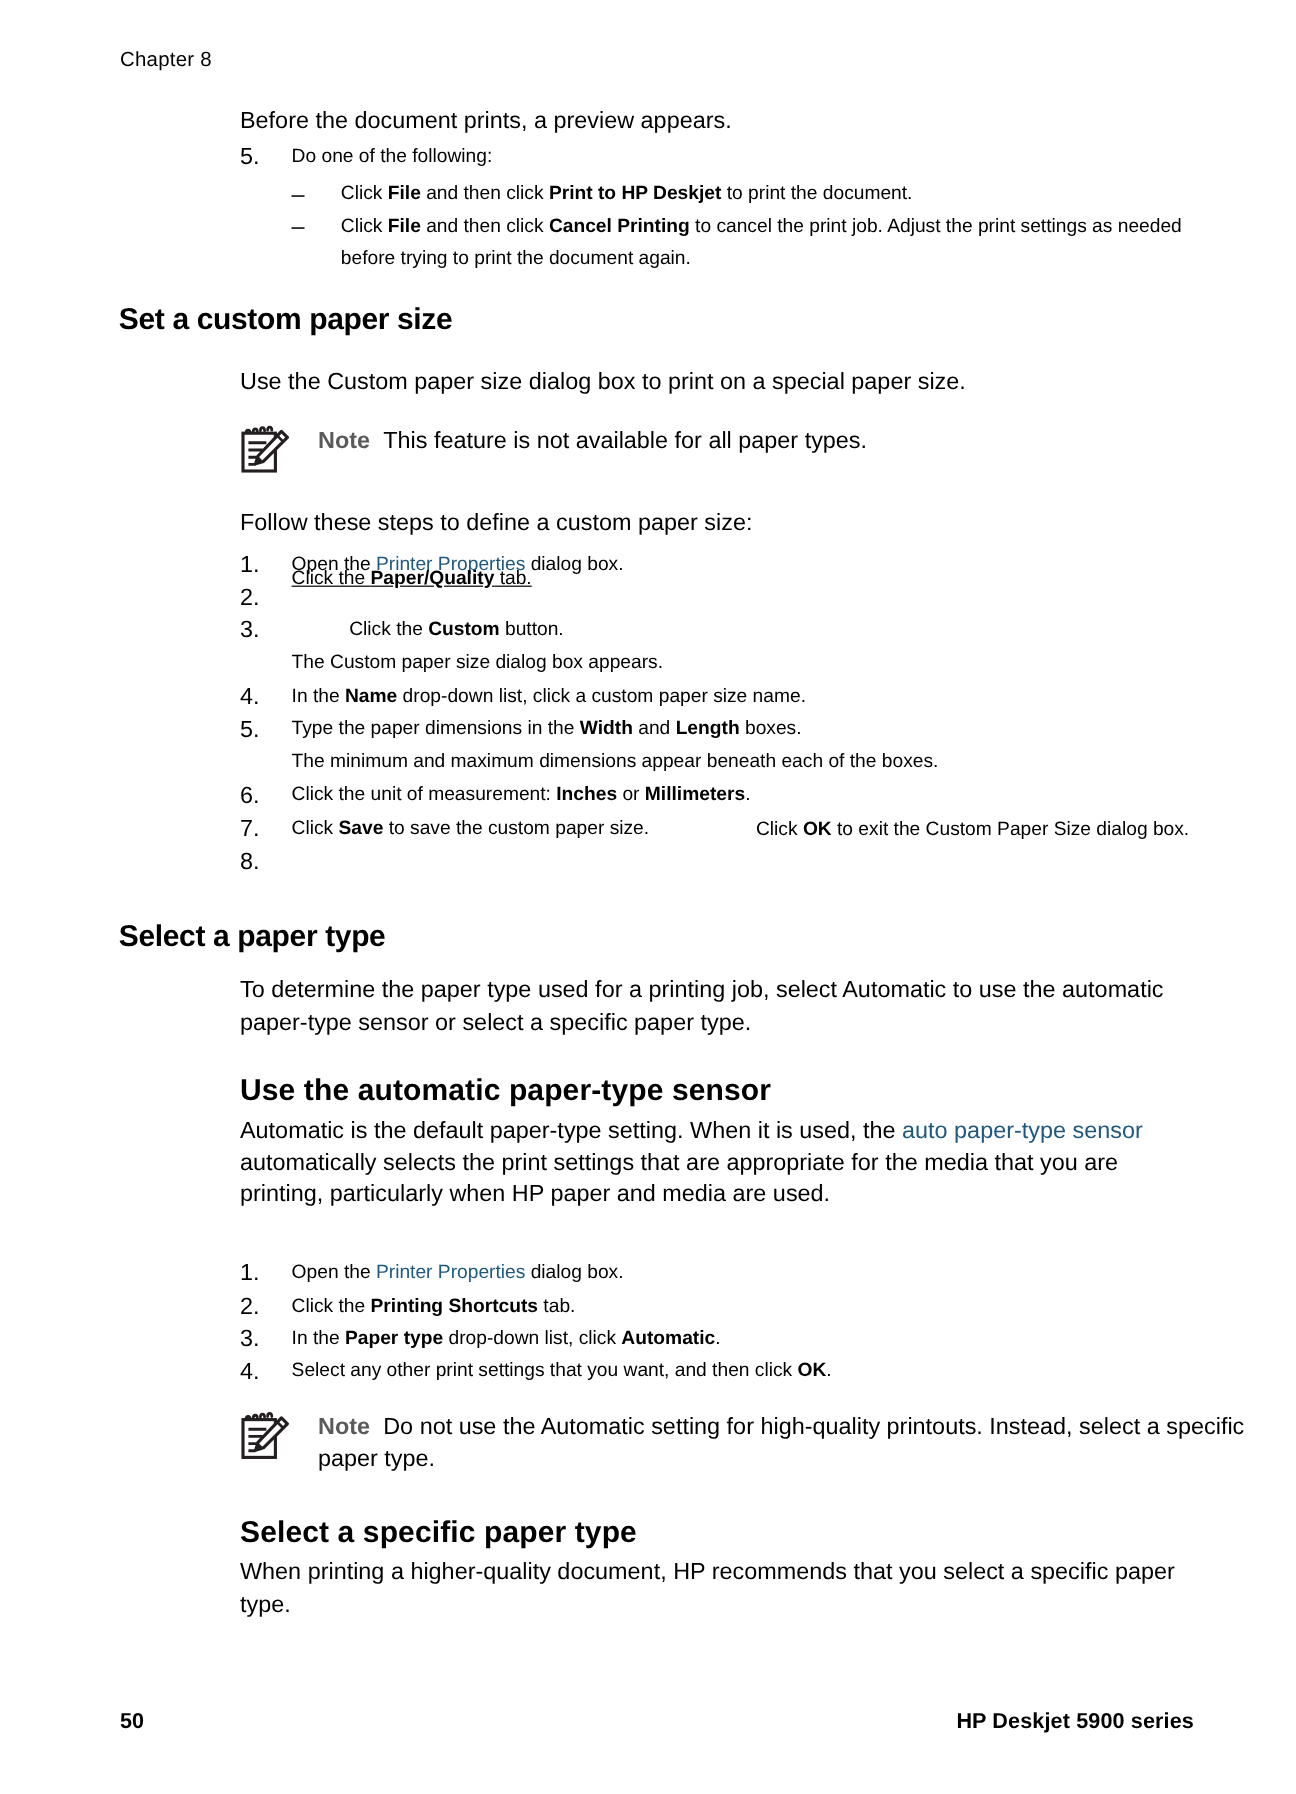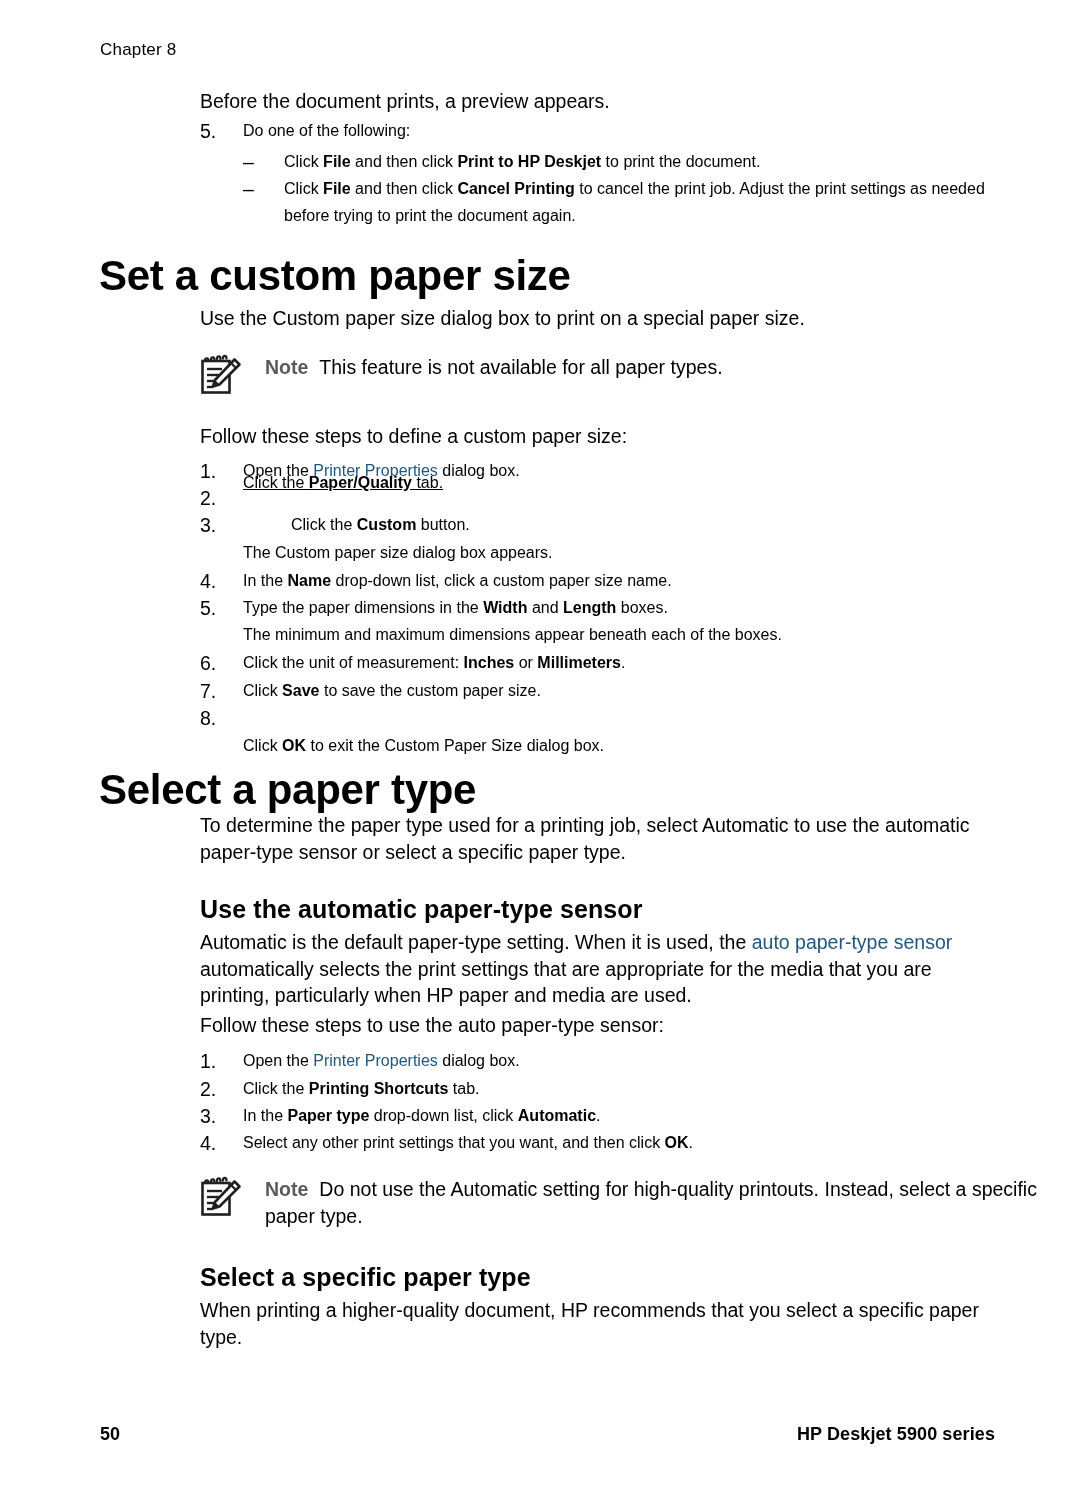--- a/index.html
+++ b/index.html
@@ -42,21 +42,21 @@
 
   
   .indent-1 { left: 200px; width: 790px; }
 
   
   .h1 {
     position: absolute;
     left: 99px;
     font-family: "Liberation Sans", sans-serif;
     font-weight: bold;
-    font-size: 42px;
+    font-size: 25px;
     letter-spacing: -0.3px;
     color: #000;
   }
 
   .h3 {
     position: absolute;
     left: 200px;
     font-weight: bold;
     font-size: 25px;
     color: #000;
@@ -226,35 +226,34 @@
   <div class="li num-text" style="top:650px;">
     <span>Click the unit of measurement: </span><b>Inches</b><span> or </span><b>Millimeters</b><span>.</span>
   </div>
 
   <div class="li-marker num-marker" style="top:678px;">7.</div>
   <div class="li num-text" style="top:678px;">
     <span>Click </span><b>Save</b><span> to save the custom paper size.</span>
   </div>
 
   <div class="li-marker num-marker" style="top:705px;">8.</div>
-  <div class="li num-text" style="top:733px;">
+  <div class="li num-text" style="top:679px;text-align:right;">
     <span>Click </span><b>OK</b><span> to exit the Custom Paper Size dialog box.</span>
   </div>
 
   <div class="h1" style="top:766px;">Select a paper type</div>
 
   <div class="body-text indent-1" style="top:812px;">To determine the paper type used for a printing job, select Automatic to use the automatic paper-type sensor or select a specific paper type.</div>
 
   <div class="h3" style="top:895px;">Use the automatic paper-type sensor</div>
 
   <div class="body-text indent-1" style="top:929px;">
     <span>Automatic is the default paper-type setting. When it is used, the </span><a href="#" class="link">auto paper-type sensor</a><span> automatically selects the print settings that are appropriate for the media that you are printing, particularly when HP paper and media are used.</span>
   </div>
 
-  <div class="body-text indent-1" style="top:1012px;">Follow these steps to use the auto paper-type sensor:</div>
 
   <div class="li-marker num-marker" style="top:1048px;">1.</div>
   <div class="li num-text" style="top:1048px;">
     <span>Open the </span><a href="#" class="link">Printer Properties</a><span> dialog box.</span>
   </div>
 
   <div class="li-marker num-marker" style="top:1076px;">2.</div>
   <div class="li num-text" style="top:1076px;">
     <span>Click the </span><b>Printing Shortcuts</b><span> tab.</span>
   </div>

